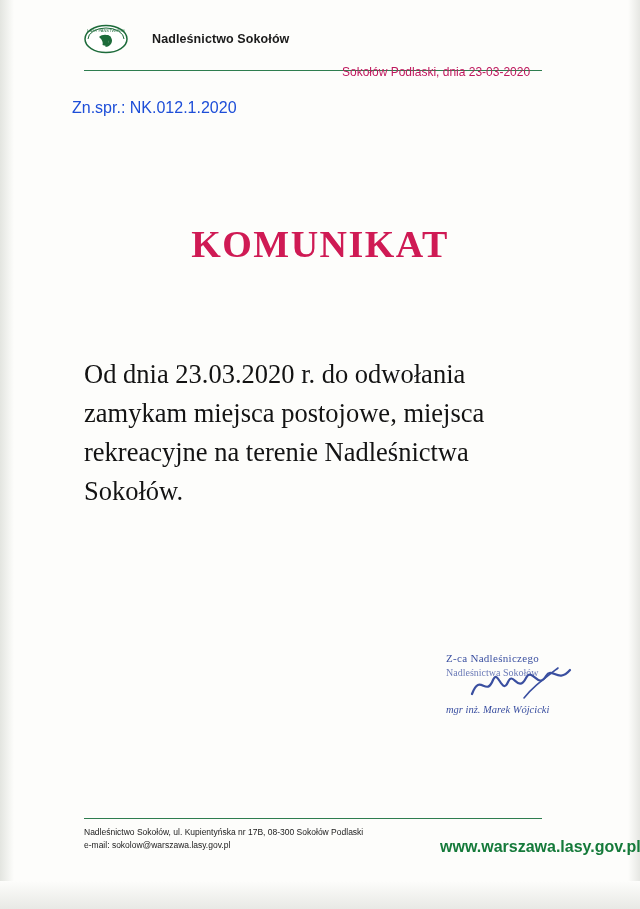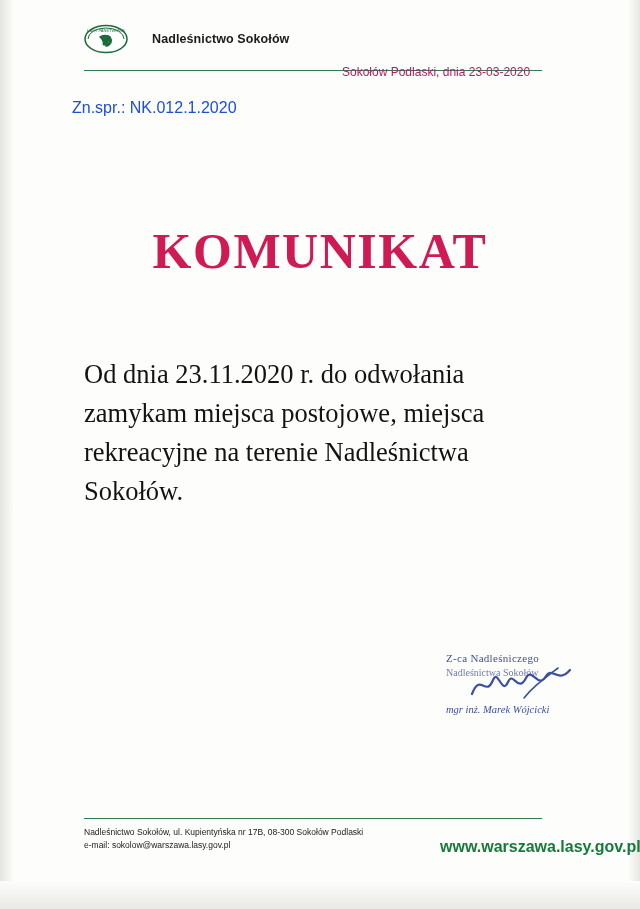--- a/index.html
+++ b/index.html
@@ -90,21 +90,21 @@
 
   
   .komunikat {
     position: absolute;
     left: 0;
     top: 222px;
     width: 640px;
     text-align: center;
     font-family: "Liberation Serif", serif;
     font-weight: bold;
-    font-size: 50px;
+    font-size: 38px;
     letter-spacing: 1.5px;
     color: #cf1a54;
   }
 
   
   .body-text {
     position: absolute;
     left: 84px;
     top: 355px;
     width: 470px;
@@ -208,21 +208,21 @@
   </div>
 
   <div class="header-rule"></div>
 
   <div class="place-date">Sokołów Podlaski, dnia 23-03-2020</div>
   <div class="ref-no">Zn.spr.: NK.012.1.2020</div>
 
   <div class="komunikat">KOMUNIKAT</div>
 
   <div class="body-text">
-    <p class="para">Od dnia 23.11.2020 r. do odwołania zamykam miejsca postojowe, miejsca rekreacyjne na terenie Nadleśnictwa Sokołów.</p>
+    <p class="para">Od dnia 23.03.2020 r. do odwołania zamykam miejsca postojowe, miejsca rekreacyjne na terenie Nadleśnictwa Sokołów.</p>
   </div>
 
   <div class="signature">
     <div class="sig-line1">Z-ca Nadleśniczego</div>
     <div class="sig-line2">Nadleśnictwa Sokołów</div>
     <span class="sig-scribble">
       <svg viewBox="0 0 110 40" width="110" height="40" aria-hidden="true">
         <path d="M6 30 C14 8, 20 34, 27 16 C32 4, 36 32, 42 18 C47 6, 52 30, 60 14 C66 2, 72 26, 80 12 C86 2, 92 20, 104 6" fill="none" stroke="#3a4fa0" stroke-width="2.2" stroke-linecap="round"></path>
         <path d="M58 34 C66 24, 74 18, 92 4" fill="none" stroke="#3a4fa0" stroke-width="1.6" stroke-linecap="round"></path>
       </svg>

